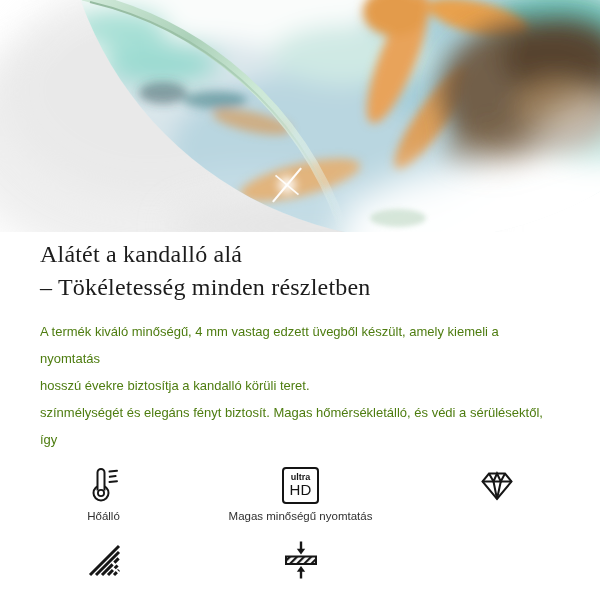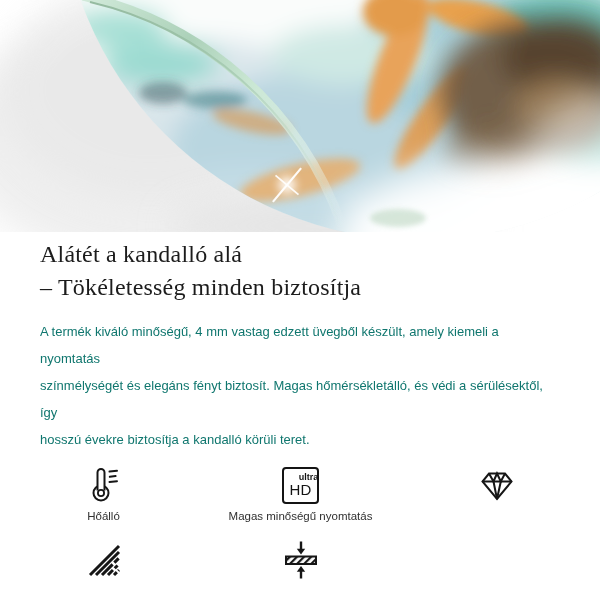--- a/index.html
+++ b/index.html
@@ -8,35 +8,35 @@
   .page { width:600px; height:600px; background:#fff; position:relative; }
 
   
   .hero { width:600px; height:232px; position:relative; overflow:hidden; background:#fff; }
   .hero svg { display:block; }
 
   
   .content { padding:6px 40px 0 40px; }
   h1 { font-family:"Liberation Serif", serif; font-weight:400;
        font-size:24px; line-height:33px; color:#1c1c1c; letter-spacing:.2px; }
-  .desc { margin-top:14px; font-size:13px; line-height:27px; color:#0f766e; }
+  .desc { margin-top:14px; font-size:13px; line-height:27px; color:#4d7c0f; }
 
   
   .features { margin:8px 40px 0 40px; display:grid;
               grid-template-columns:127px 267px 126px; row-gap:12px; }
   .feature { display:flex; flex-direction:column; align-items:center; }
   .icon-slot { height:48px; display:flex; align-items:center; justify-content:center; }
   .feature-label { font-size:11.5px; line-height:15px; color:#303030; }
   .icon-stroke { stroke:#161616; fill:none; }
 
   
   .uhd-box { width:37px; height:37px; border:2.5px solid #141414; border-radius:4px;
              display:flex; flex-direction:column; align-items:center; justify-content:center;
              color:#141414; }
-  .uhd-top { font-size:9px; line-height:9px; font-weight:700;padding-left:16px; }
+  .uhd-top { font-size:9px; line-height:9px; font-weight:700; }
   .uhd-hd  { font-size:15px; line-height:15px; font-weight:400; letter-spacing:.2px; }
 </style>
 </head>
 <body>
 
 <div class="page">
 
   <div class="hero">
     <svg width="600" height="232" viewBox="0 0 600 232">
       <defs>
@@ -121,26 +121,26 @@
         <circle cx="287" cy="185" r="9" fill="#ffffff" opacity="0.9" filter="url(#b6)"></circle>
         <line x1="287" y1="163" x2="287" y2="207" stroke="#ffffff" stroke-width="2.2" opacity="0.95"></line>
         <line x1="272" y1="185" x2="302" y2="185" stroke="#ffffff" stroke-width="1.8" opacity="0.9"></line>
       </g>
     </svg>
   </div>
 
   <div class="content">
     <h1>
       <span style="display:block">Alátét a kandalló alá</span>
-      <span style="display:block">– Tökéletesség minden biztosítja</span>
+      <span style="display:block">– Tökéletesség minden részletben</span>
     </h1>
     <div class="desc">
       <span style="display:block">A termék kiváló minőségű, 4 mm vastag edzett üvegből készült, amely kiemeli a nyomtatás</span>
+      <span style="display:block">hosszú évekre biztosítja a kandalló körüli teret.</span>
       <span style="display:block">színmélységét és elegáns fényt biztosít. Magas hőmérsékletálló, és védi a sérülésektől, így</span>
-      <span style="display:block">hosszú évekre biztosítja a kandalló körüli teret.</span>
     </div>
   </div>
 
   <div class="features">
 
     <div class="feature">
       <div class="icon-slot">
         <svg width="44" height="44" viewBox="0 0 44 44">
           <circle class="icon-stroke" cx="19" cy="30" r="7.5" stroke-width="2"></circle>
           <path d="M15.5,27.5 V9.5 a3.5,3.5 0 0 1 7,0 V27.5" fill="#ffffff" stroke="#161616" stroke-width="2"></path>

